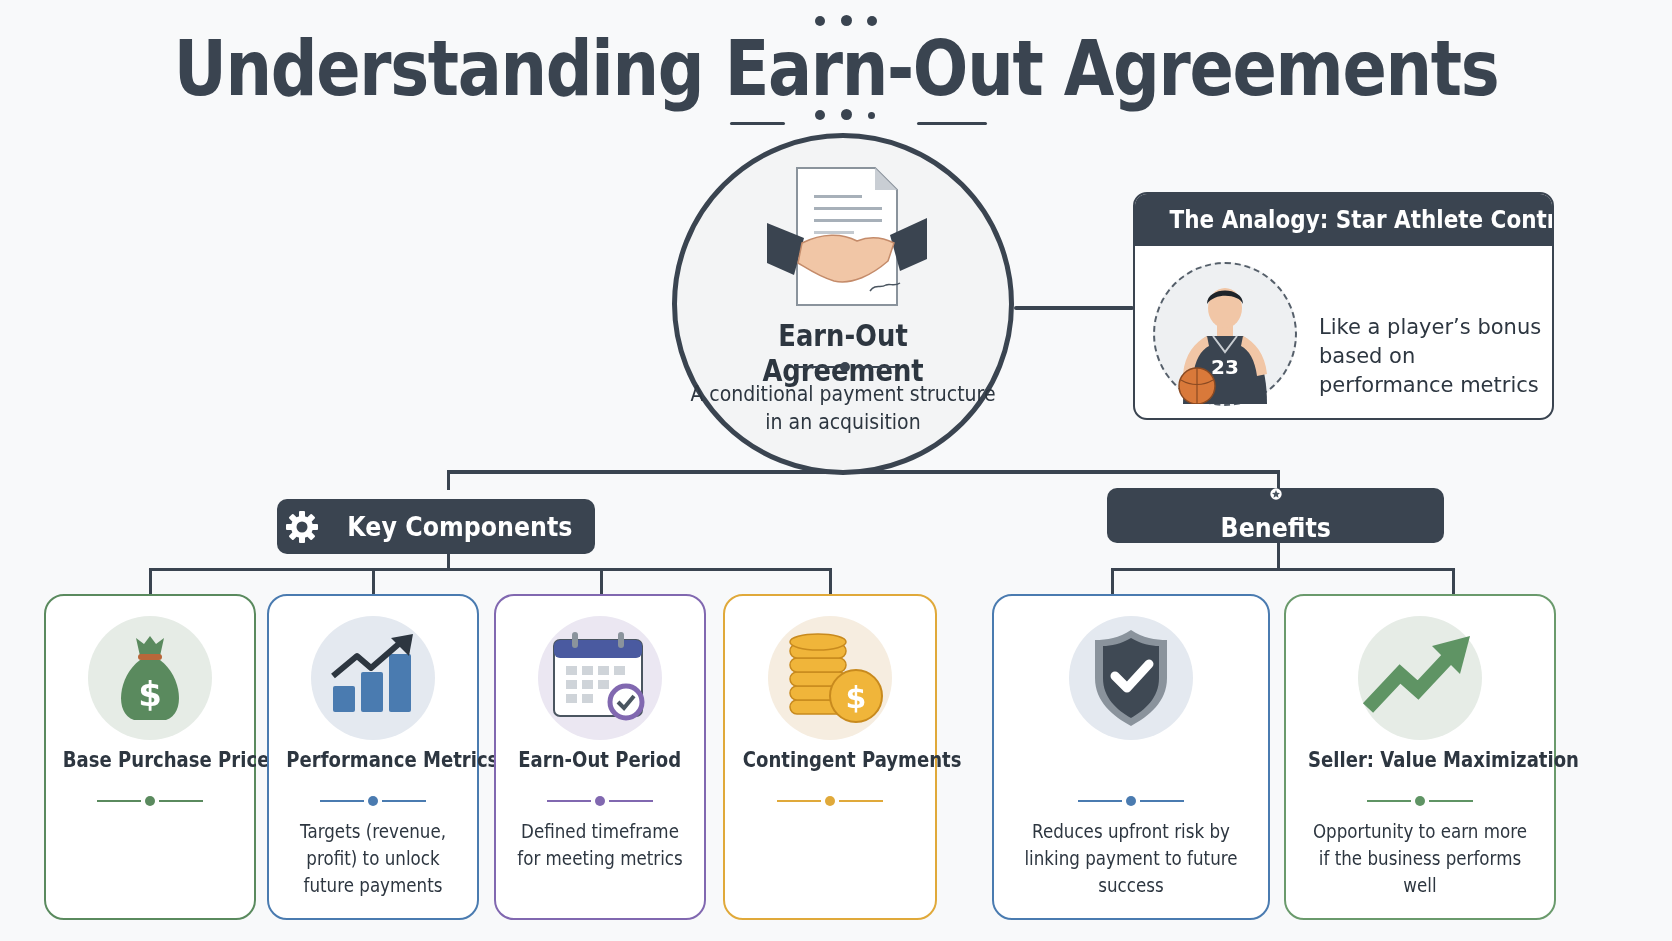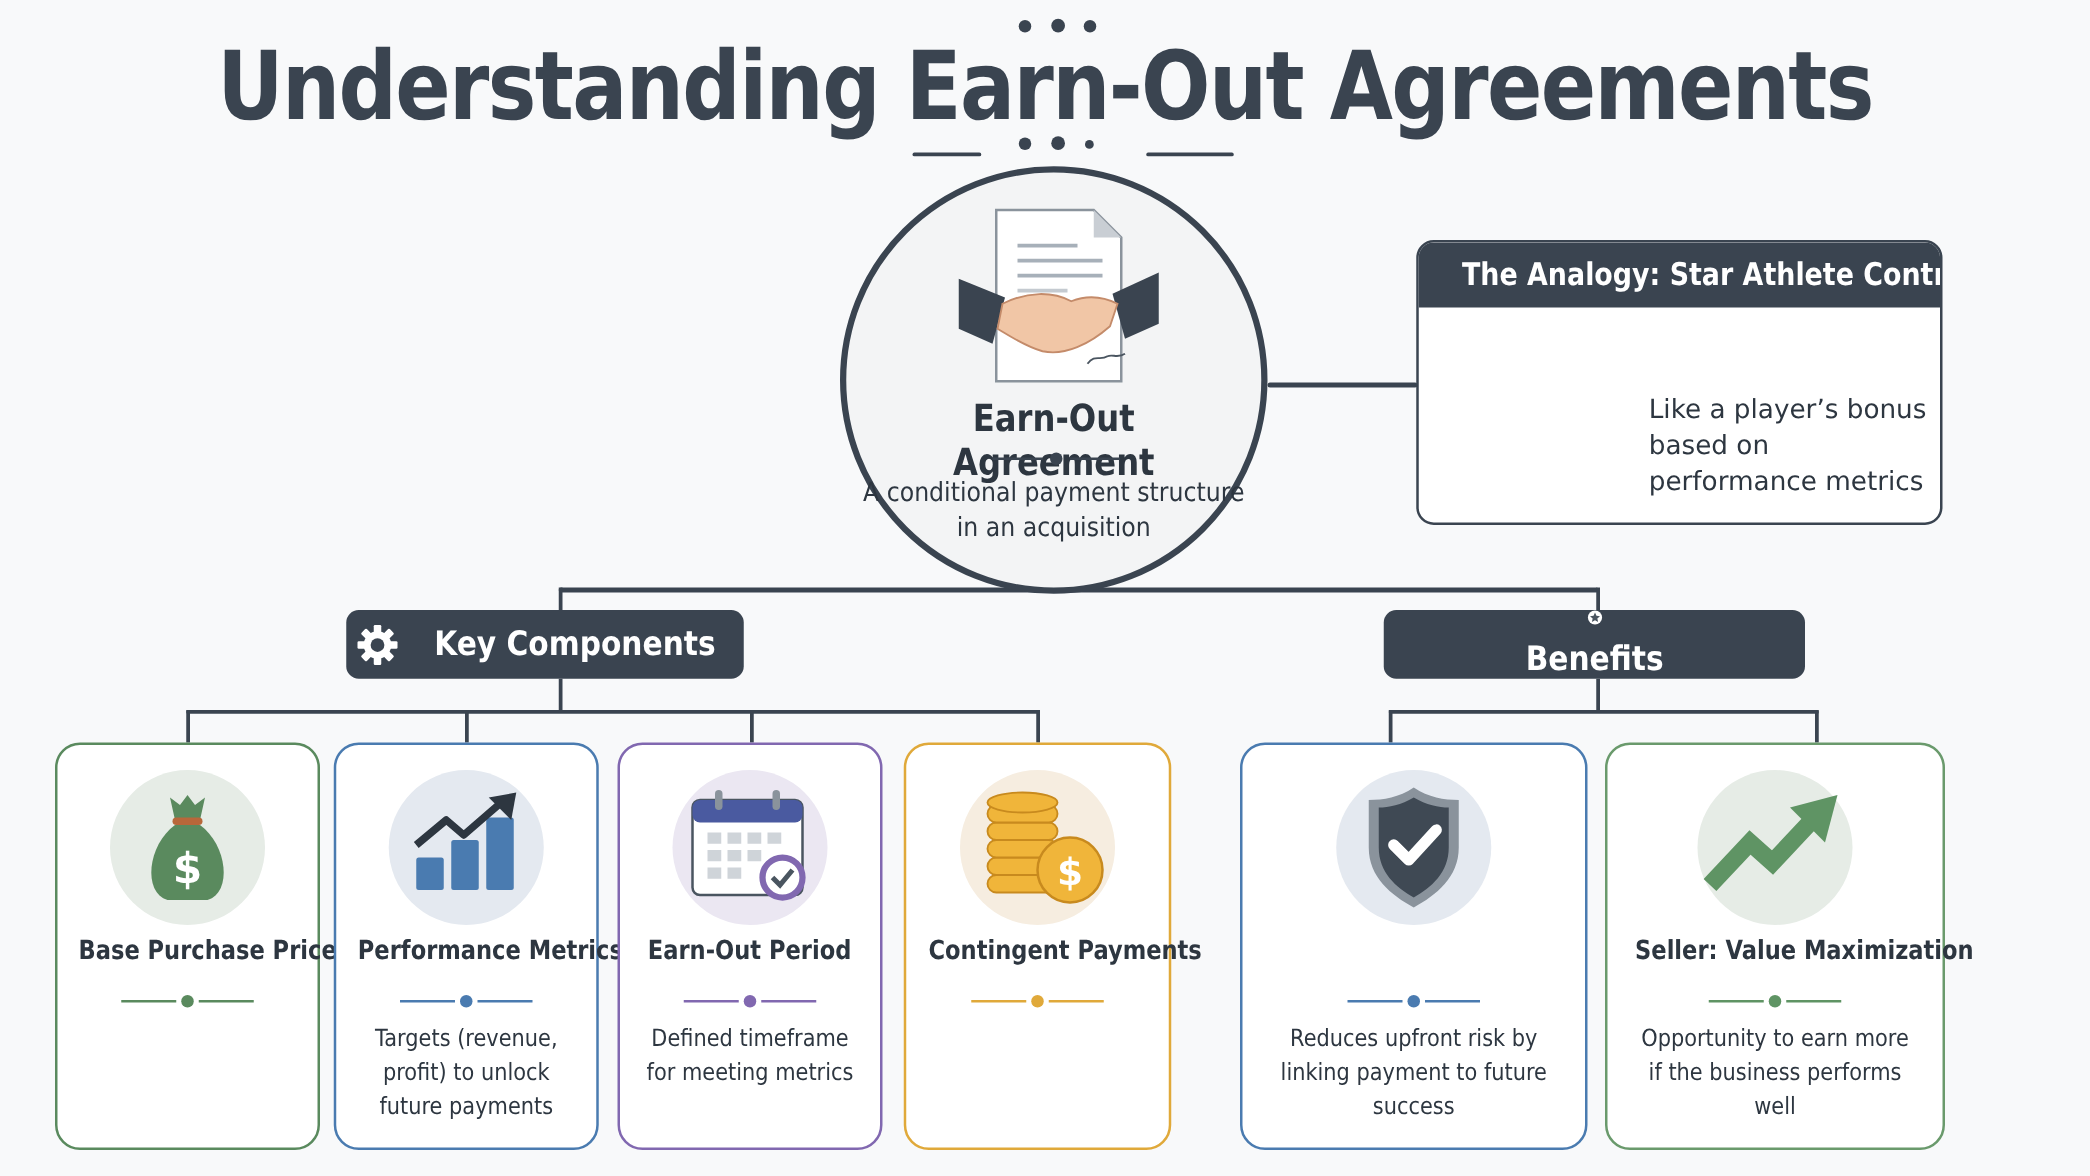--- a/index.html
+++ b/index.html
@@ -136,24 +136,38 @@
 <div class="center-title">Earn-Out Agreement</div>
 <div class="mini-divider" style="left:794px;top:366px;width:40px;background:#3a4450;"></div>
 <div class="mini-dot" style="left:840px;top:362px;background:#3a4450;"></div>
 <div class="mini-divider" style="left:856px;top:366px;width:40px;background:#3a4450;"></div>
 <div class="center-desc">A conditional payment structure in an acquisition</div>
 
 <div class="analogy">
   <div class="analogy-header">
     <span>The Analogy: Star Athlete Contract</span>
   </div>
+  <div class="analogy-avatar">
+    <svg width="140" height="140" viewBox="0 0 140 140">
+      <path d="M28 140 C28 100 40 80 52 72 L88 72 C100 80 112 100 112 140 z" fill="#3a4450"></path>
+      <path d="M52 72 C40 78 30 90 28 110 L38 112 C40 96 46 86 54 82 z" fill="#f1c6a6"></path>
+      <path d="M88 72 C100 78 110 90 112 110 L102 112 C100 96 94 86 86 82 z" fill="#f1c6a6"></path>
+      <path d="M58 72 L70 88 L82 72" fill="none" stroke="#c8cdd2" stroke-width="2"></path>
+      <rect x="62" y="56" width="16" height="16" fill="#f1c6a6"></rect>
+      <ellipse cx="70" cy="44" rx="17" ry="20" fill="#f1c6a6"></ellipse>
+      <path d="M52 40 C52 22 88 22 88 40 C84 30 60 28 52 40 z" fill="#1e242a"></path>
+      <text x="70" y="110" text-anchor="middle" font-family="DejaVu Sans, sans-serif" font-weight="bold" font-size="20" fill="#ffffff">23</text>
+      <circle cx="42" cy="122" r="18" fill="#d9793a" stroke="#8a4a22" stroke-width="1.5"></circle>
+      <path d="M26 116 C36 122 48 122 58 116 M42 104 L42 140" stroke="#8a4a22" stroke-width="1.2" fill="none"></path>
+    </svg>
+  </div>
   <div class="analogy-text">Like a player’s bonus based on performance metrics</div>
 </div>
 
-<div class="pill" style="left:277px;top:488px;width:318px;">
+<div class="pill" style="left:277px;top:499px;width:318px;">
   <svg width="36" height="36" viewBox="0 0 36 36">
     <g fill="#ffffff">
       <circle cx="18" cy="18" r="11"></circle>
       <rect x="15" y="2" width="6" height="8" rx="1"></rect>
       <rect x="15" y="26" width="6" height="8" rx="1"></rect>
       <rect x="2" y="15" width="8" height="6" rx="1"></rect>
       <rect x="26" y="15" width="8" height="6" rx="1"></rect>
       <rect x="15" y="2" width="6" height="8" rx="1" transform="rotate(45 18 18)"></rect>
       <rect x="15" y="26" width="6" height="8" rx="1" transform="rotate(45 18 18)"></rect>
       <rect x="2" y="15" width="8" height="6" rx="1" transform="rotate(45 18 18)"></rect>

